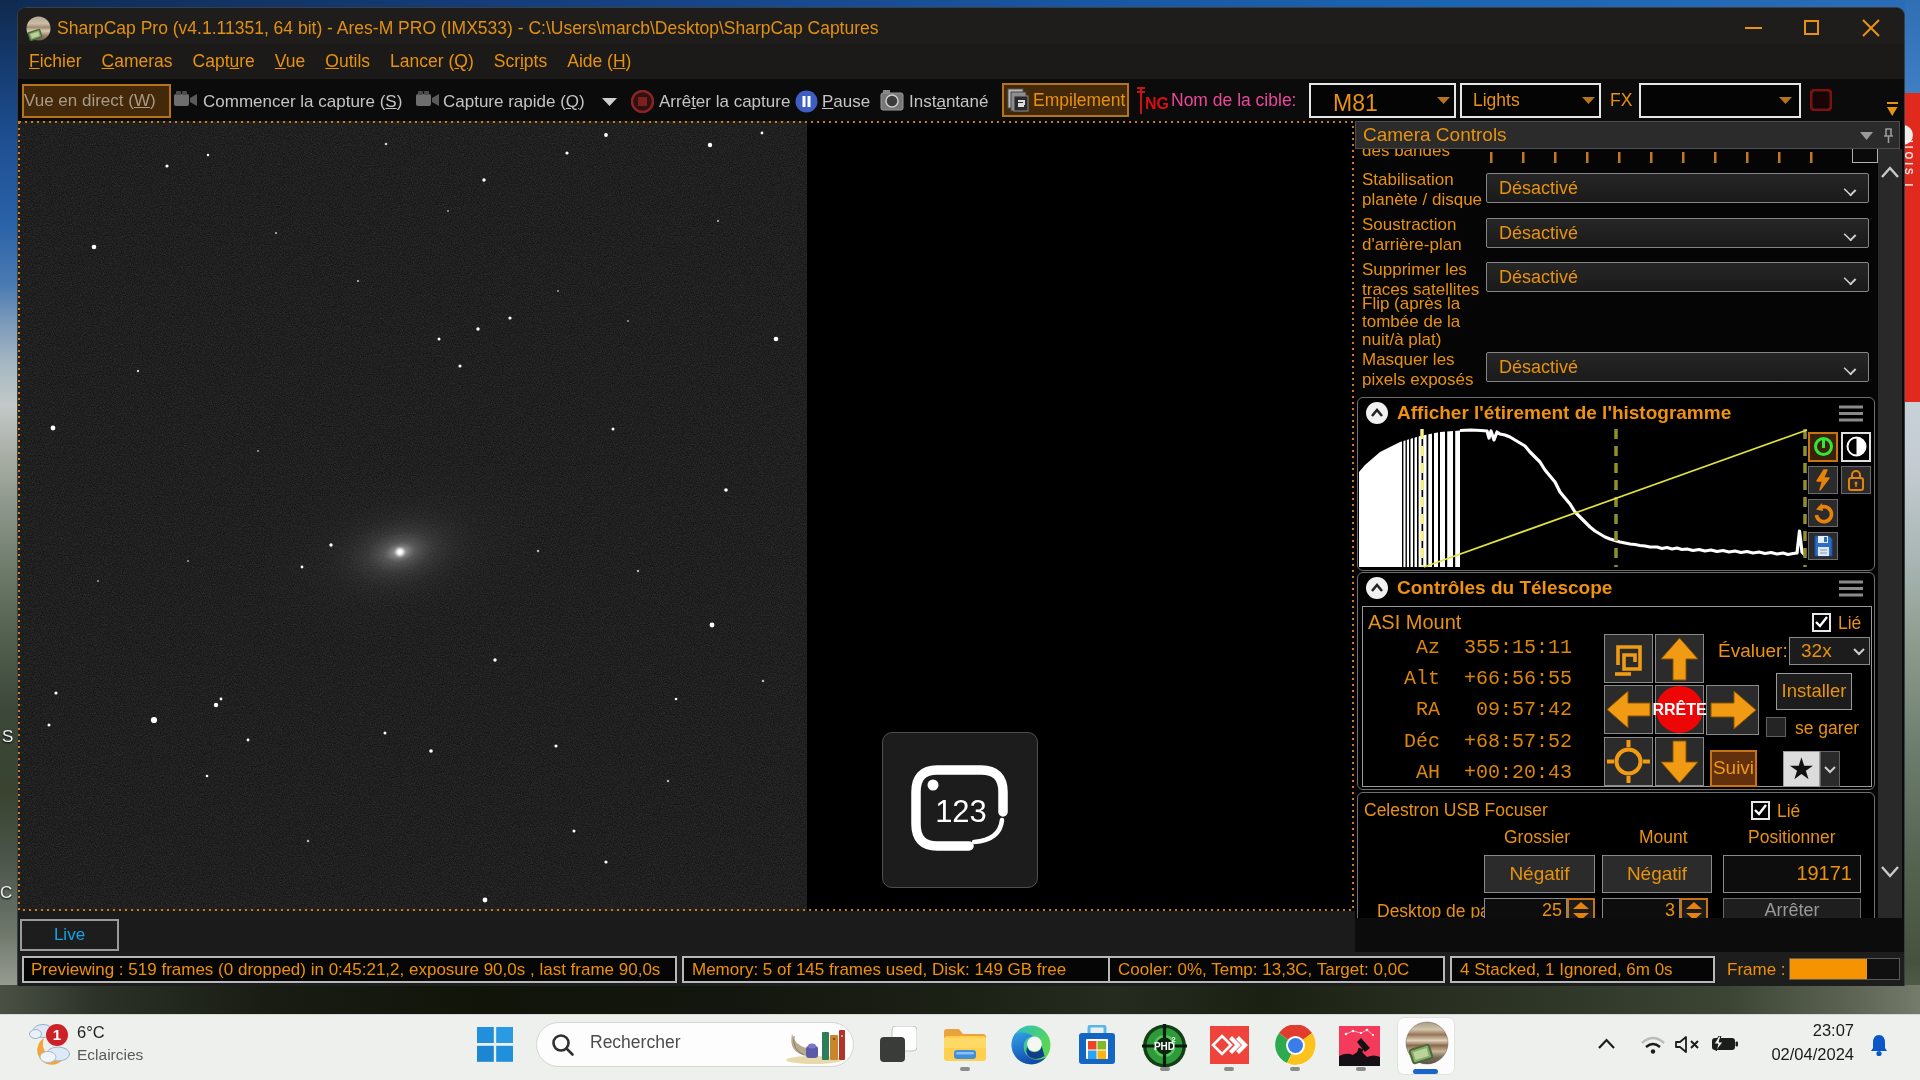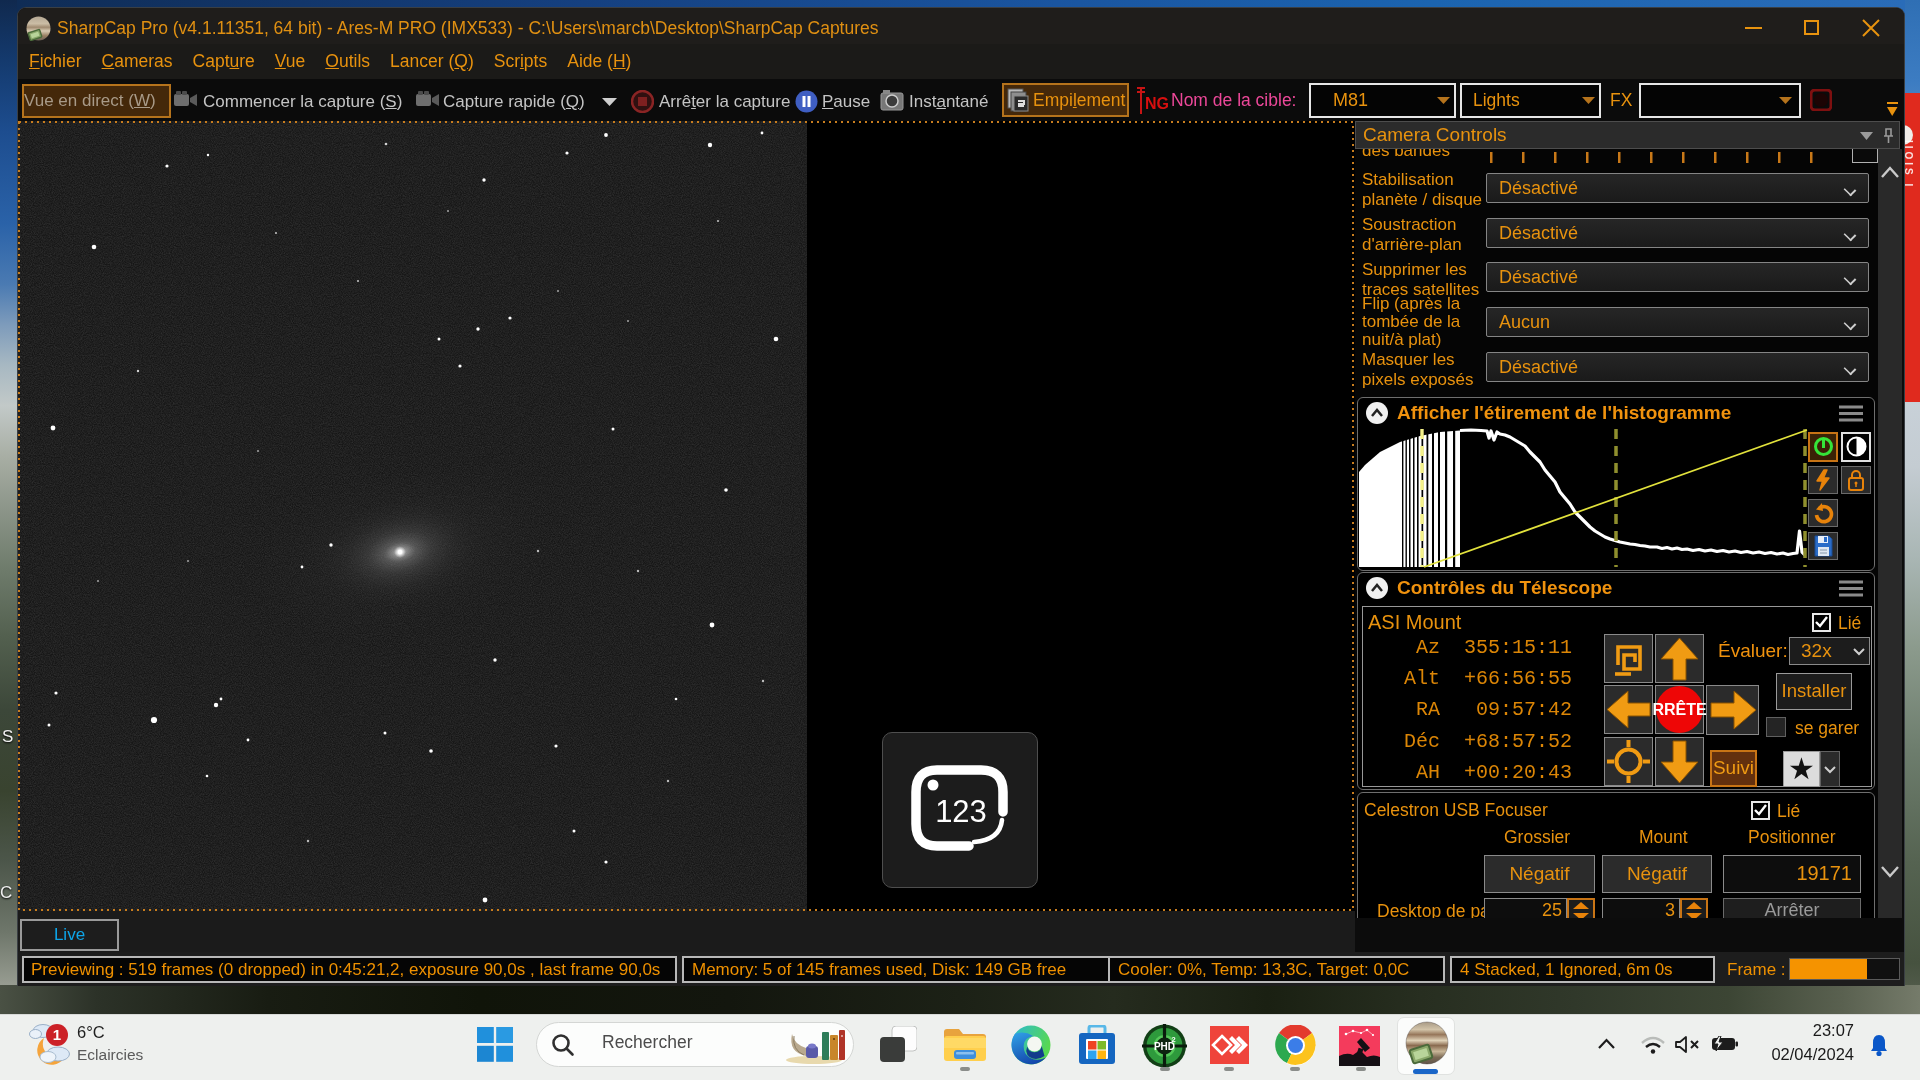--- a/index.html
+++ b/index.html
@@ -107,21 +107,21 @@
   </svg>
 <div class="abs" style="left:1033px;top:90px;font-size:17.5px;color:#e8920e;">Empi<span style="text-decoration:underline">l</span>ement</div>
 
 <svg class="abs" style="left:1135px;top:84px" width="36" height="32">
     <path d="M6 4 v26 M2 8 h8 M2 4 h8" stroke="#c81414" stroke-width="2" fill="none"></path>
     <text x="10" y="25" font-size="16" font-weight="bold" fill="#d80f0f" font-family="Liberation Sans">NG</text>
   </svg>
 <div class="abs" style="left:1171px;top:90px;font-size:17.5px;color:#ec4899;">Nom de la cible:</div>
 
 <div class="abs" style="left:1309px;top:83px;width:147px;height:35px;background:#040404;border:2px solid #e6e6e6;"></div>
-<div class="abs" style="left:1333px;top:90px;font-size:18px;color:#e8920e;">M81</div>
+<div class="abs" style="left:1333px;top:90px;font-size:23px;color:#e8920e;">M81</div>
 <svg class="abs" style="left:1436px;top:96px" width="15" height="9">
     <path d="M1 1 L7.5 8 L14 1 Z" fill="#b5731c"></path>
   </svg>
 <div class="abs" style="left:1460px;top:83px;width:141px;height:35px;background:#040404;border:2px solid #e6e6e6;"></div>
 <div class="abs" style="left:1473px;top:90px;font-size:17.5px;color:#e8920e;">Lights</div>
 <svg class="abs" style="left:1581px;top:96px" width="15" height="9">
     <path d="M1 1 L7.5 8 L14 1 Z" fill="#b5731c"></path>
   </svg>
 <div class="abs" style="left:1610px;top:90px;font-size:17.5px;color:#e8920e;">FX</div>
 <div class="abs" style="left:1639px;top:83px;width:162px;height:35px;background:#040404;border:2px solid #e6e6e6;"></div>
@@ -273,21 +273,20 @@
       <path d="M3 1 H8 V8 H3 Z M1 8 H10 M5.5 8 V15" stroke="#9a9a9a" stroke-width="1.6" fill="none"></path>
     </svg>
 
   <div class="abs" style="left:7px;top:49px;font-size:17px;color:#e8920e;line-height:20px;">Stabilisation<br>planète / disque</div>
   <div class="dd abs" style="left:131px;top:52px;">Désactivé</div>
   <div class="abs" style="left:7px;top:94px;font-size:17px;color:#e8920e;line-height:20px;">Soustraction<br>d'arrière-plan</div>
   <div class="dd abs" style="left:131px;top:97px;">Désactivé</div>
   <div class="abs" style="left:7px;top:139px;font-size:17px;color:#e8920e;line-height:20px;">Supprimer les<br>traces satellites</div>
   <div class="dd abs" style="left:131px;top:141px;">Désactivé</div>
   <div class="abs" style="left:7px;top:174px;font-size:17px;color:#e8920e;line-height:18px;width:122px;height:56px;overflow:hidden;">Flip (après la tombée de la nuit/à plat)</div>
-  <div class="dd abs" style="left:131px;top:186px;">Aucun</div>
   <div class="abs" style="left:7px;top:229px;font-size:17px;color:#e8920e;line-height:20px;">Masquer les<br>pixels exposés</div>
   <div class="dd abs" style="left:131px;top:231px;">Désactivé</div>
 
   <div class="abs" style="left:2px;top:276px;width:518px;height:174px;border:1px solid #6e6e6e;border-radius:6px;background:#000;"></div>
   <div class="abs" style="left:11px;top:281px;width:22px;height:22px;border-radius:50%;background:#f0f0f0;"></div>
   <svg class="abs" style="left:16px;top:287px" width="12" height="9">
       <path d="M1 8 L6 2 L11 8" stroke="#222" stroke-width="2.5" fill="none"></path>
     </svg>
   <div class="abs" style="left:42px;top:281px;font-size:19px;font-weight:bold;color:#f0920e;">Afficher l'étirement de l'histogramme</div>
   <svg class="abs" style="left:484px;top:284px" width="24" height="17">
@@ -489,21 +488,21 @@
     <rect x="19.2" y="0" width="16.8" height="16" fill="#2a9ae2"></rect>
   <rect x="0" y="18.8" width="16.8" height="16" fill="#1c86d2"></rect>
     <rect x="19.2" y="18.8" width="16.8" height="16" fill="#2090dc"></rect>
 </svg>
 
 <div class="abs" style="left:536px;top:1022px;width:318px;height:45px;background:#fcfdfc;border:1px solid #d4d6d4;border-radius:23px;"></div>
 <svg class="abs" style="left:551px;top:1033px" width="24" height="24">
     <circle cx="10" cy="10" r="7.5" fill="none" stroke="#2f2f2f" stroke-width="2.6"></circle>
     <line x1="15.5" y1="15.5" x2="21.5" y2="21.5" stroke="#2f2f2f" stroke-width="2.6" stroke-linecap="round"></line>
   </svg>
-<div class="abs" style="left:590px;top:1032px;font-size:17.5px;color:#4c4c4c;margin-left:12px;">Rechercher</div>
+<div class="abs" style="left:590px;top:1032px;font-size:17.5px;color:#4c4c4c;">Rechercher</div>
 <svg class="abs" style="left:784px;top:1026px" width="62" height="38">
   <ellipse cx="30" cy="34" rx="28" ry="4" fill="#e8d9ad"></ellipse>
   <path d="M22 30 Q4 26 8 8 Q10 18 22 22 Z" fill="#b9a98e"></path>
     <path d="M20 29 Q8 24 10 10" stroke="#8d7d62" stroke-width="1" fill="none"></path>
   <rect x="22" y="20" width="12" height="12" rx="3" fill="#5a5aa8"></rect>
     <ellipse cx="28" cy="20" rx="4" ry="2.5" fill="#7878c8"></ellipse>
   <rect x="38" y="6" width="7" height="28" rx="1" fill="#2e7d5a"></rect>
     <rect x="46" y="9" width="8" height="25" rx="1" fill="#c8862a"></rect>
     <rect x="55" y="4" width="6" height="30" rx="1" fill="#b03428"></rect>
   <line x1="49" y1="13" x2="51" y2="13" stroke="#7a4a10" stroke-width="2"></line>

